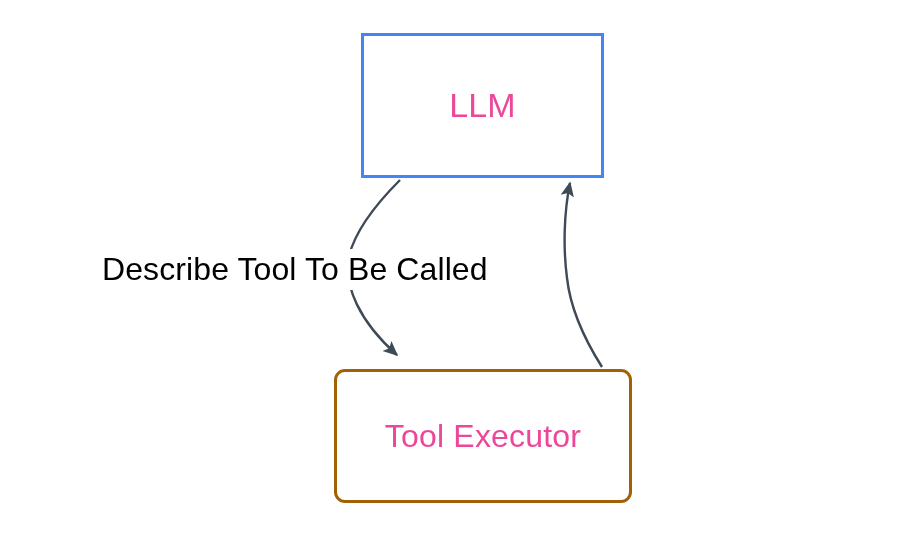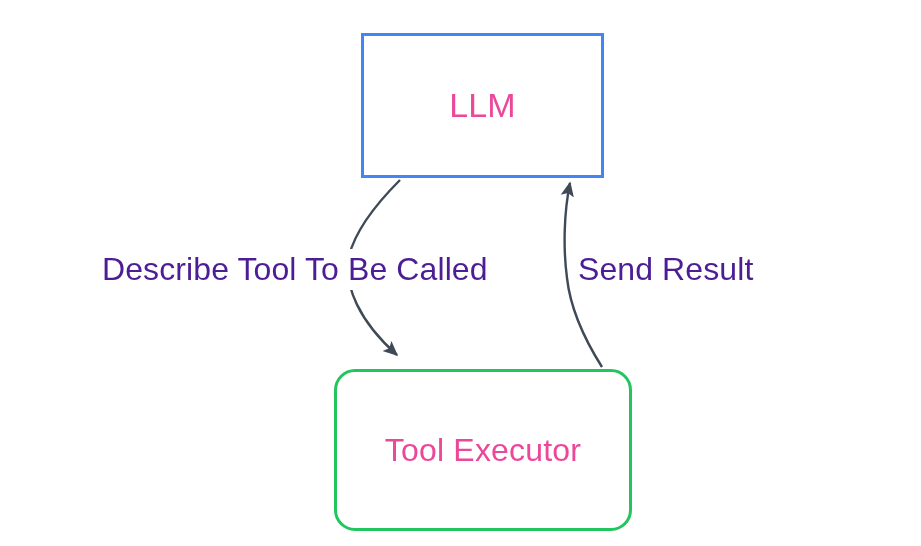--- a/index.html
+++ b/index.html
@@ -48,31 +48,31 @@
     border: 3px solid #4285f4;
     border-radius: 0px;
   }
   #node-llm .node-label {
     font-size: 34px;
   }
   #node-tool-executor {
     left: 334px;
     top: 369px;
     width: 298px;
-    height: 162px;
-    border: 3px solid #22c55e;
-    border-radius: 21px;
+    height: 134px;
+    border: 3px solid #a16207;
+    border-radius: 11px;
   }
   #node-tool-executor .node-label {
     font-size: 32px;
   }
   .edge-label {
     position: absolute;
     z-index: 3;
-    color: #4c1d95;
+    color: #000000;
     font-family: "Liberation Sans", sans-serif;
     font-size: 32px;
     font-weight: 400;
     white-space: nowrap;
     background: #ffffff;
     padding: 2px 6px;
     letter-spacing: 0.1px;
   }
   #edge-label-describe {
     left: 96px;
@@ -103,15 +103,14 @@
   <div class="node" id="node-llm">
     <span class="node-label">LLM</span>
   </div>
 
   <div class="node" id="node-tool-executor">
     <span class="node-label">Tool Executor</span>
   </div>
 
   <div class="edge-label" id="edge-label-describe">Describe Tool To Be Called</div>
 
-  <div class="edge-label" id="edge-label-send">Send Result</div>
 
 </div>
 
 </body></html>

